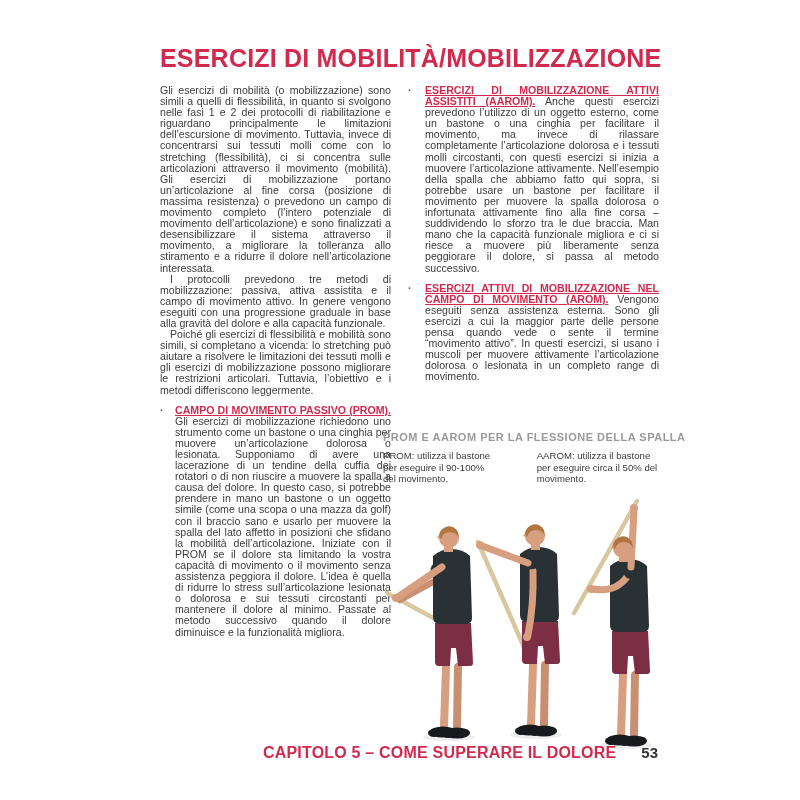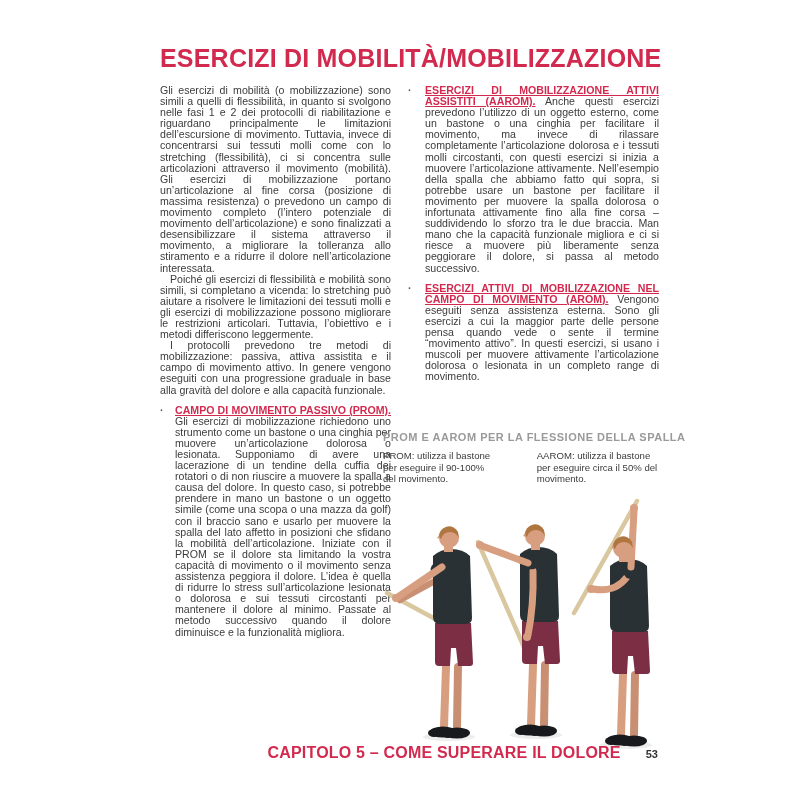--- a/index.html
+++ b/index.html
@@ -50,31 +50,31 @@
   .fig-caps{display:flex;margin-top:7px;}
   .fig-cap{font-size:9.6px;line-height:11.5px;}
   .fig-cap.c1{width:121px;margin-right:16px;}
   .fig-cap.c2{width:136px;margin-left:28px;}
   .fig-photos{margin-top:4px;display:block;}
   .footer{
     position:absolute;left:300px;top:744px;width:358px;
     display:flex;justify-content:flex-end;align-items:baseline;gap:25px;
   }
   .footer-chapter{color:var(--red);font-weight:bold;font-size:16px;letter-spacing:.2px;white-space:nowrap;}
-  .footer-page{font-weight:bold;font-size:11px;color:#333;}
+  .footer-page{font-weight:bold;font-size:15px;color:#333;}
 </style>
 </head>
 <body>
 
 <h1 class="page-title">ESERCIZI DI MOBILITÀ/MOBILIZZAZIONE</h1>
 
 <div class="col col-left">
   <p class="para">Gli esercizi di mobilità (o mobilizzazione) sono simili a quelli di flessibilità, in quanto si svolgono nelle fasi 1 e 2 dei protocolli di riabilitazione e riguardano principalmente le limitazioni dell’escursione di movimento. Tuttavia, invece di concentrarsi sui tessuti molli come con lo stretching (flessibilità), ci si concentra sulle articolazioni attraverso il movimento (mobilità). Gli esercizi di mobilizzazione portano un’articolazione al fine corsa (posizione di massima resistenza) o prevedono un campo di movimento completo (l’intero potenziale di movimento dell’articolazione) e sono finalizzati a desensibilizzare il sistema attraverso il movimento, a migliorare la tolleranza allo stiramento e a ridurre il dolore nell’articolazione interessata.</p>
+  <p class="para indent">I protocolli prevedono tre metodi di mobilizzazione: passiva, attiva assistita e il campo di movimento attivo. In genere vengono eseguiti con una progressione graduale in base alla gravità del dolore e alla capacità funzionale.</p>
   <p class="para indent">Poiché gli esercizi di flessibilità e mobilità sono simili, si completano a vicenda: lo stretching può aiutare a risolvere le limitazioni dei tessuti molli e gli esercizi di mobilizzazione possono migliorare le restrizioni articolari. Tuttavia, l’obiettivo e i metodi differiscono leggermente.</p>
-  <p class="para indent">I protocolli prevedono tre metodi di mobilizzazione: passiva, attiva assistita e il campo di movimento attivo. In genere vengono eseguiti con una progressione graduale in base alla gravità del dolore e alla capacità funzionale.</p>
   <div class="item">
     <span class="bullet">·</span>
     <p class="txt"><span class="rhead">CAMPO DI MOVIMENTO PASSIVO (PROM).</span> <span>Gli esercizi di mobilizzazione richiedono uno strumento come un bastone o una cinghia per muovere un’articolazione dolorosa o lesionata. Supponiamo di avere una lacerazione di un tendine della cuffia dei rotatori o di non riuscire a muovere la spalla a causa del dolore. In questo caso, si potrebbe prendere in mano un bastone o un oggetto simile (come una scopa o una mazza da golf) con il braccio sano e usarlo per muovere la spalla del lato affetto in posizioni che sfidano la mobilità dell’articolazione. Iniziate con il PROM se il dolore sta limitando la vostra capacità di movimento o il movimento senza assistenza peggiora il dolore. L’idea è quella di ridurre lo stress sull’articolazione lesionata o dolorosa e sui tessuti circostanti per mantenere il dolore al minimo. Passate al metodo successivo quando il dolore diminuisce e la funzionalità migliora.</span></p>
   </div>
 </div>
 
 <div class="col col-right">
   <div class="item" style="margin-top:0">
     <span class="bullet">·</span>
     <p class="txt"><span class="rhead">ESERCIZI DI MOBILIZZAZIONE ATTIVI ASSISTITI (AAROM).</span> <span>Anche questi esercizi prevedono l’utilizzo di un oggetto esterno, come un bastone o una cinghia per facilitare il movimento, ma invece di rilassare completamente l’articolazione dolorosa e i tessuti molli circostanti, con questi esercizi si inizia a muovere l’articolazione attivamente. Nell’esempio della spalla che abbiamo fatto qui sopra, si potrebbe usare un bastone per facilitare il movimento per muovere la spalla dolorosa o infortunata attivamente fino alla fine corsa – suddividendo lo sforzo tra le due braccia. Man mano che la capacità funzionale migliora e ci si riesce a muovere più liberamente senza peggiorare il dolore, si passa al metodo successivo.</span></p>

